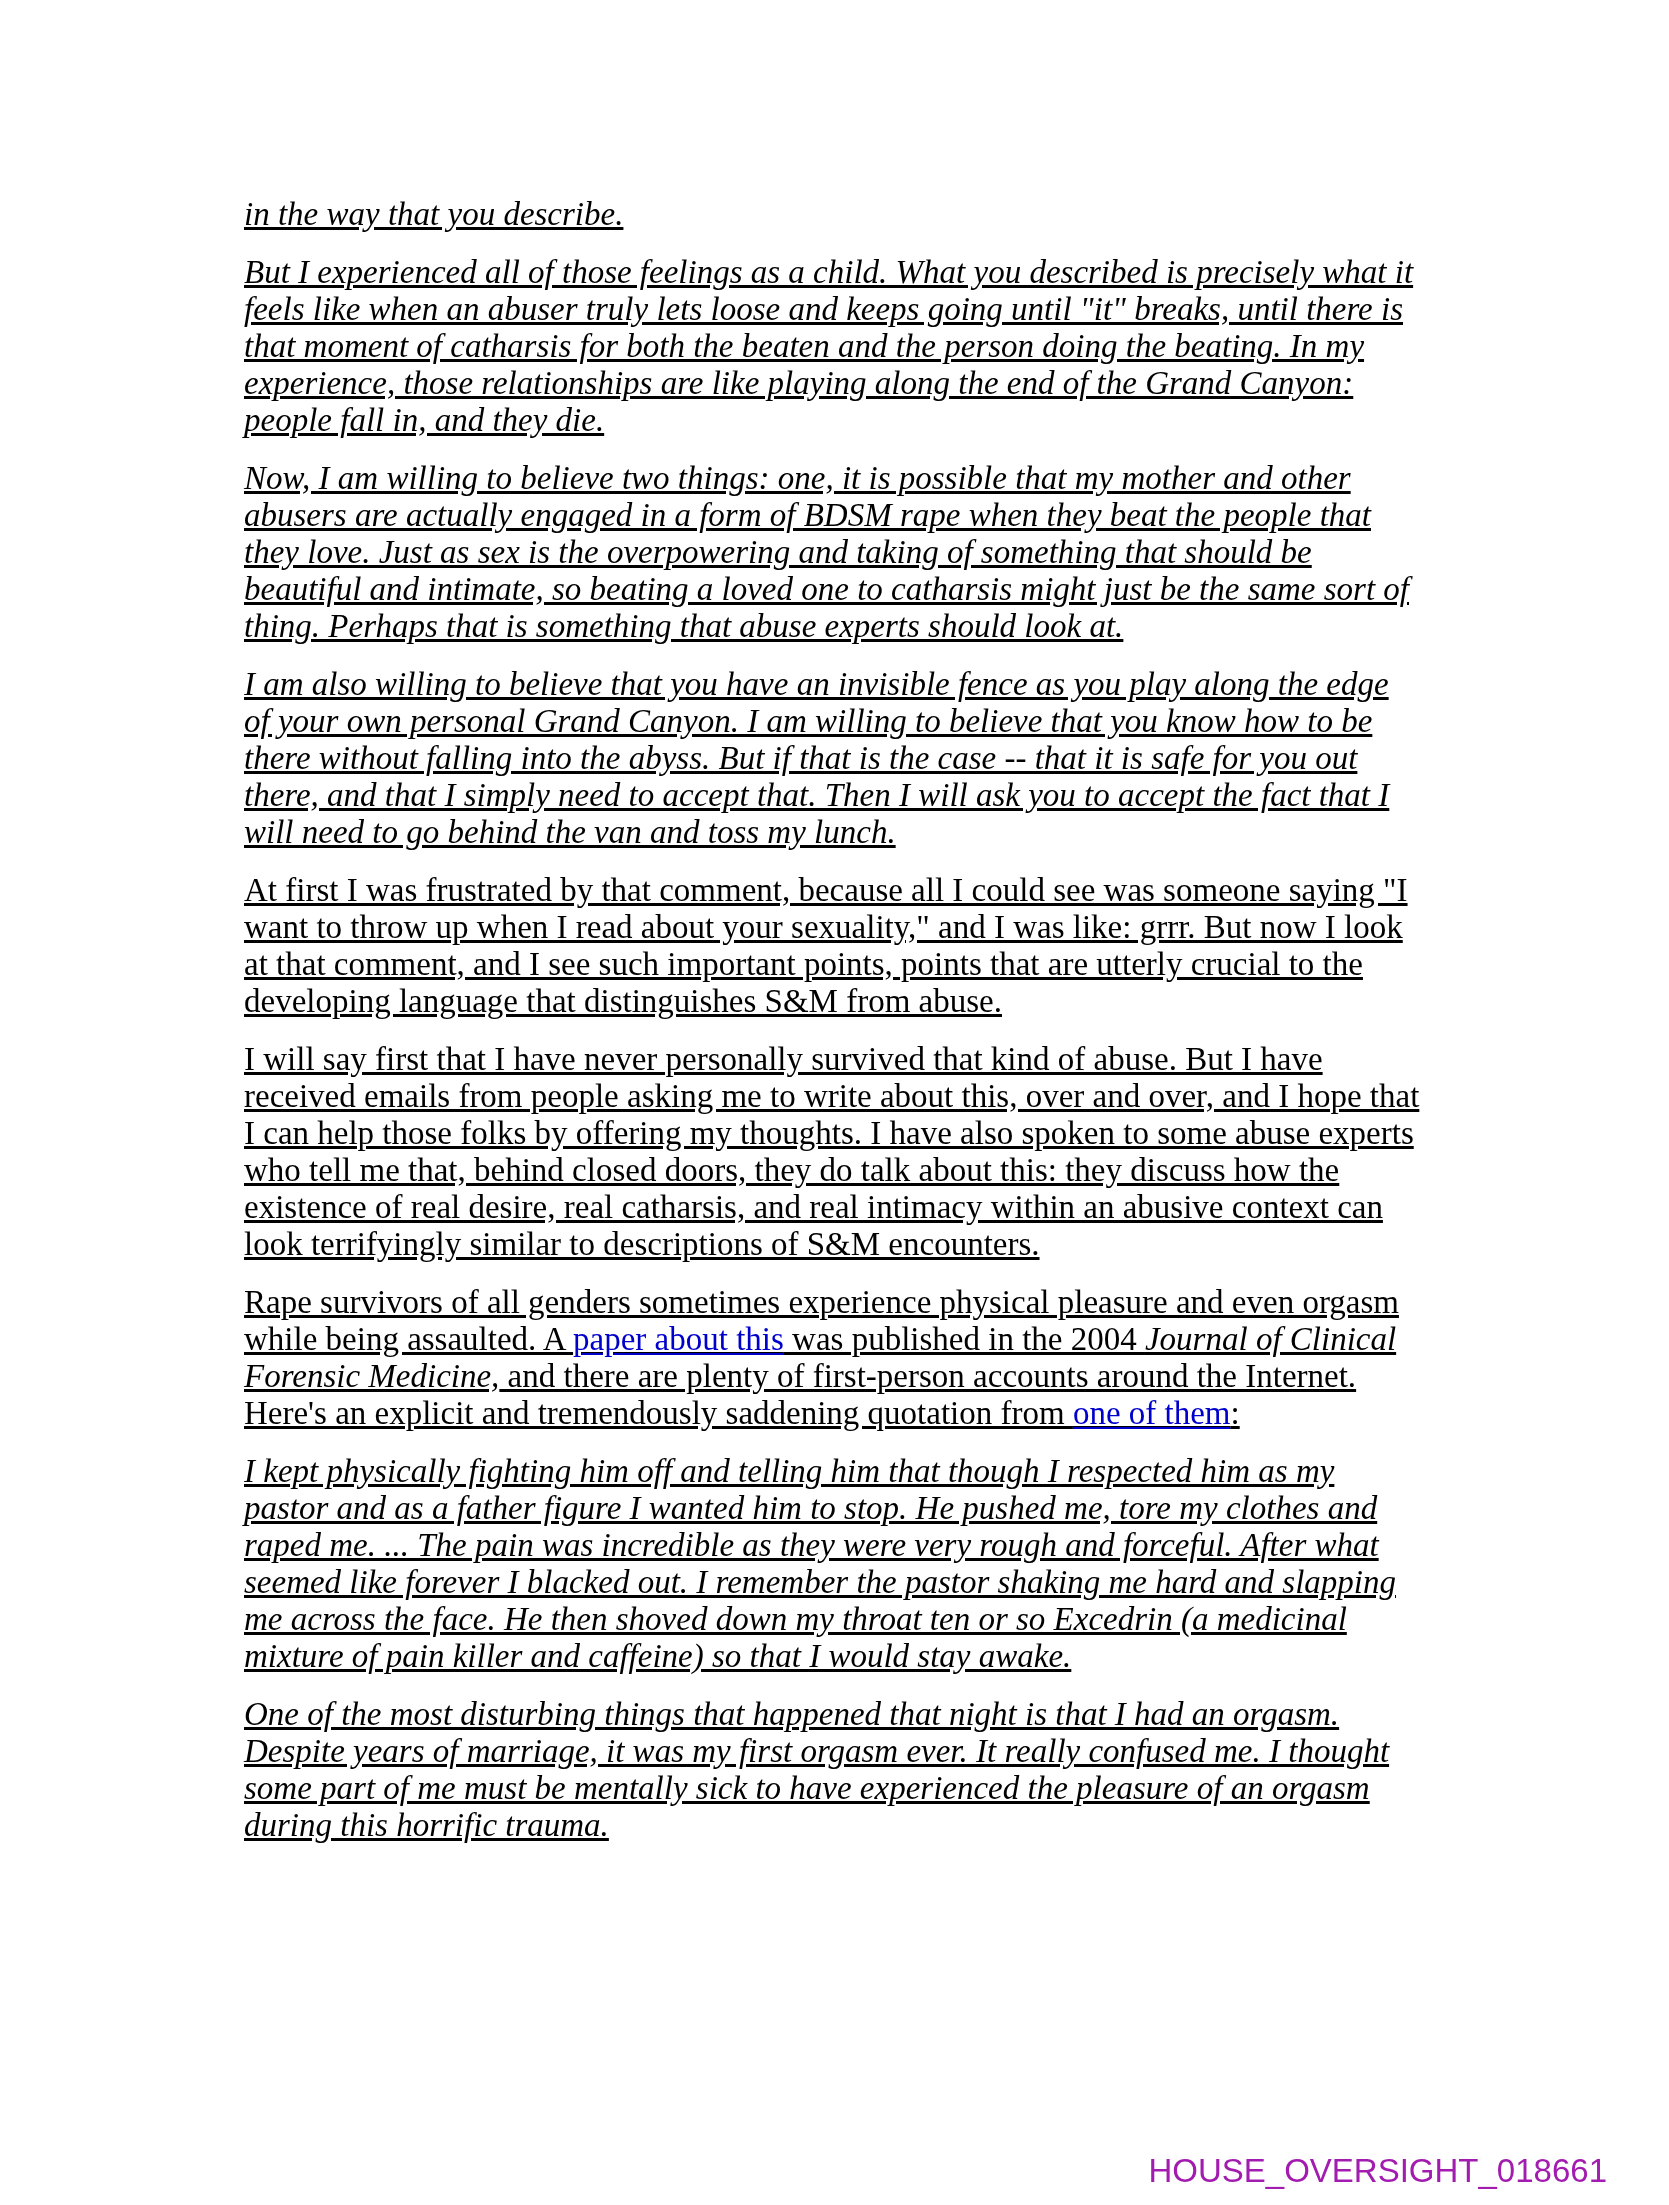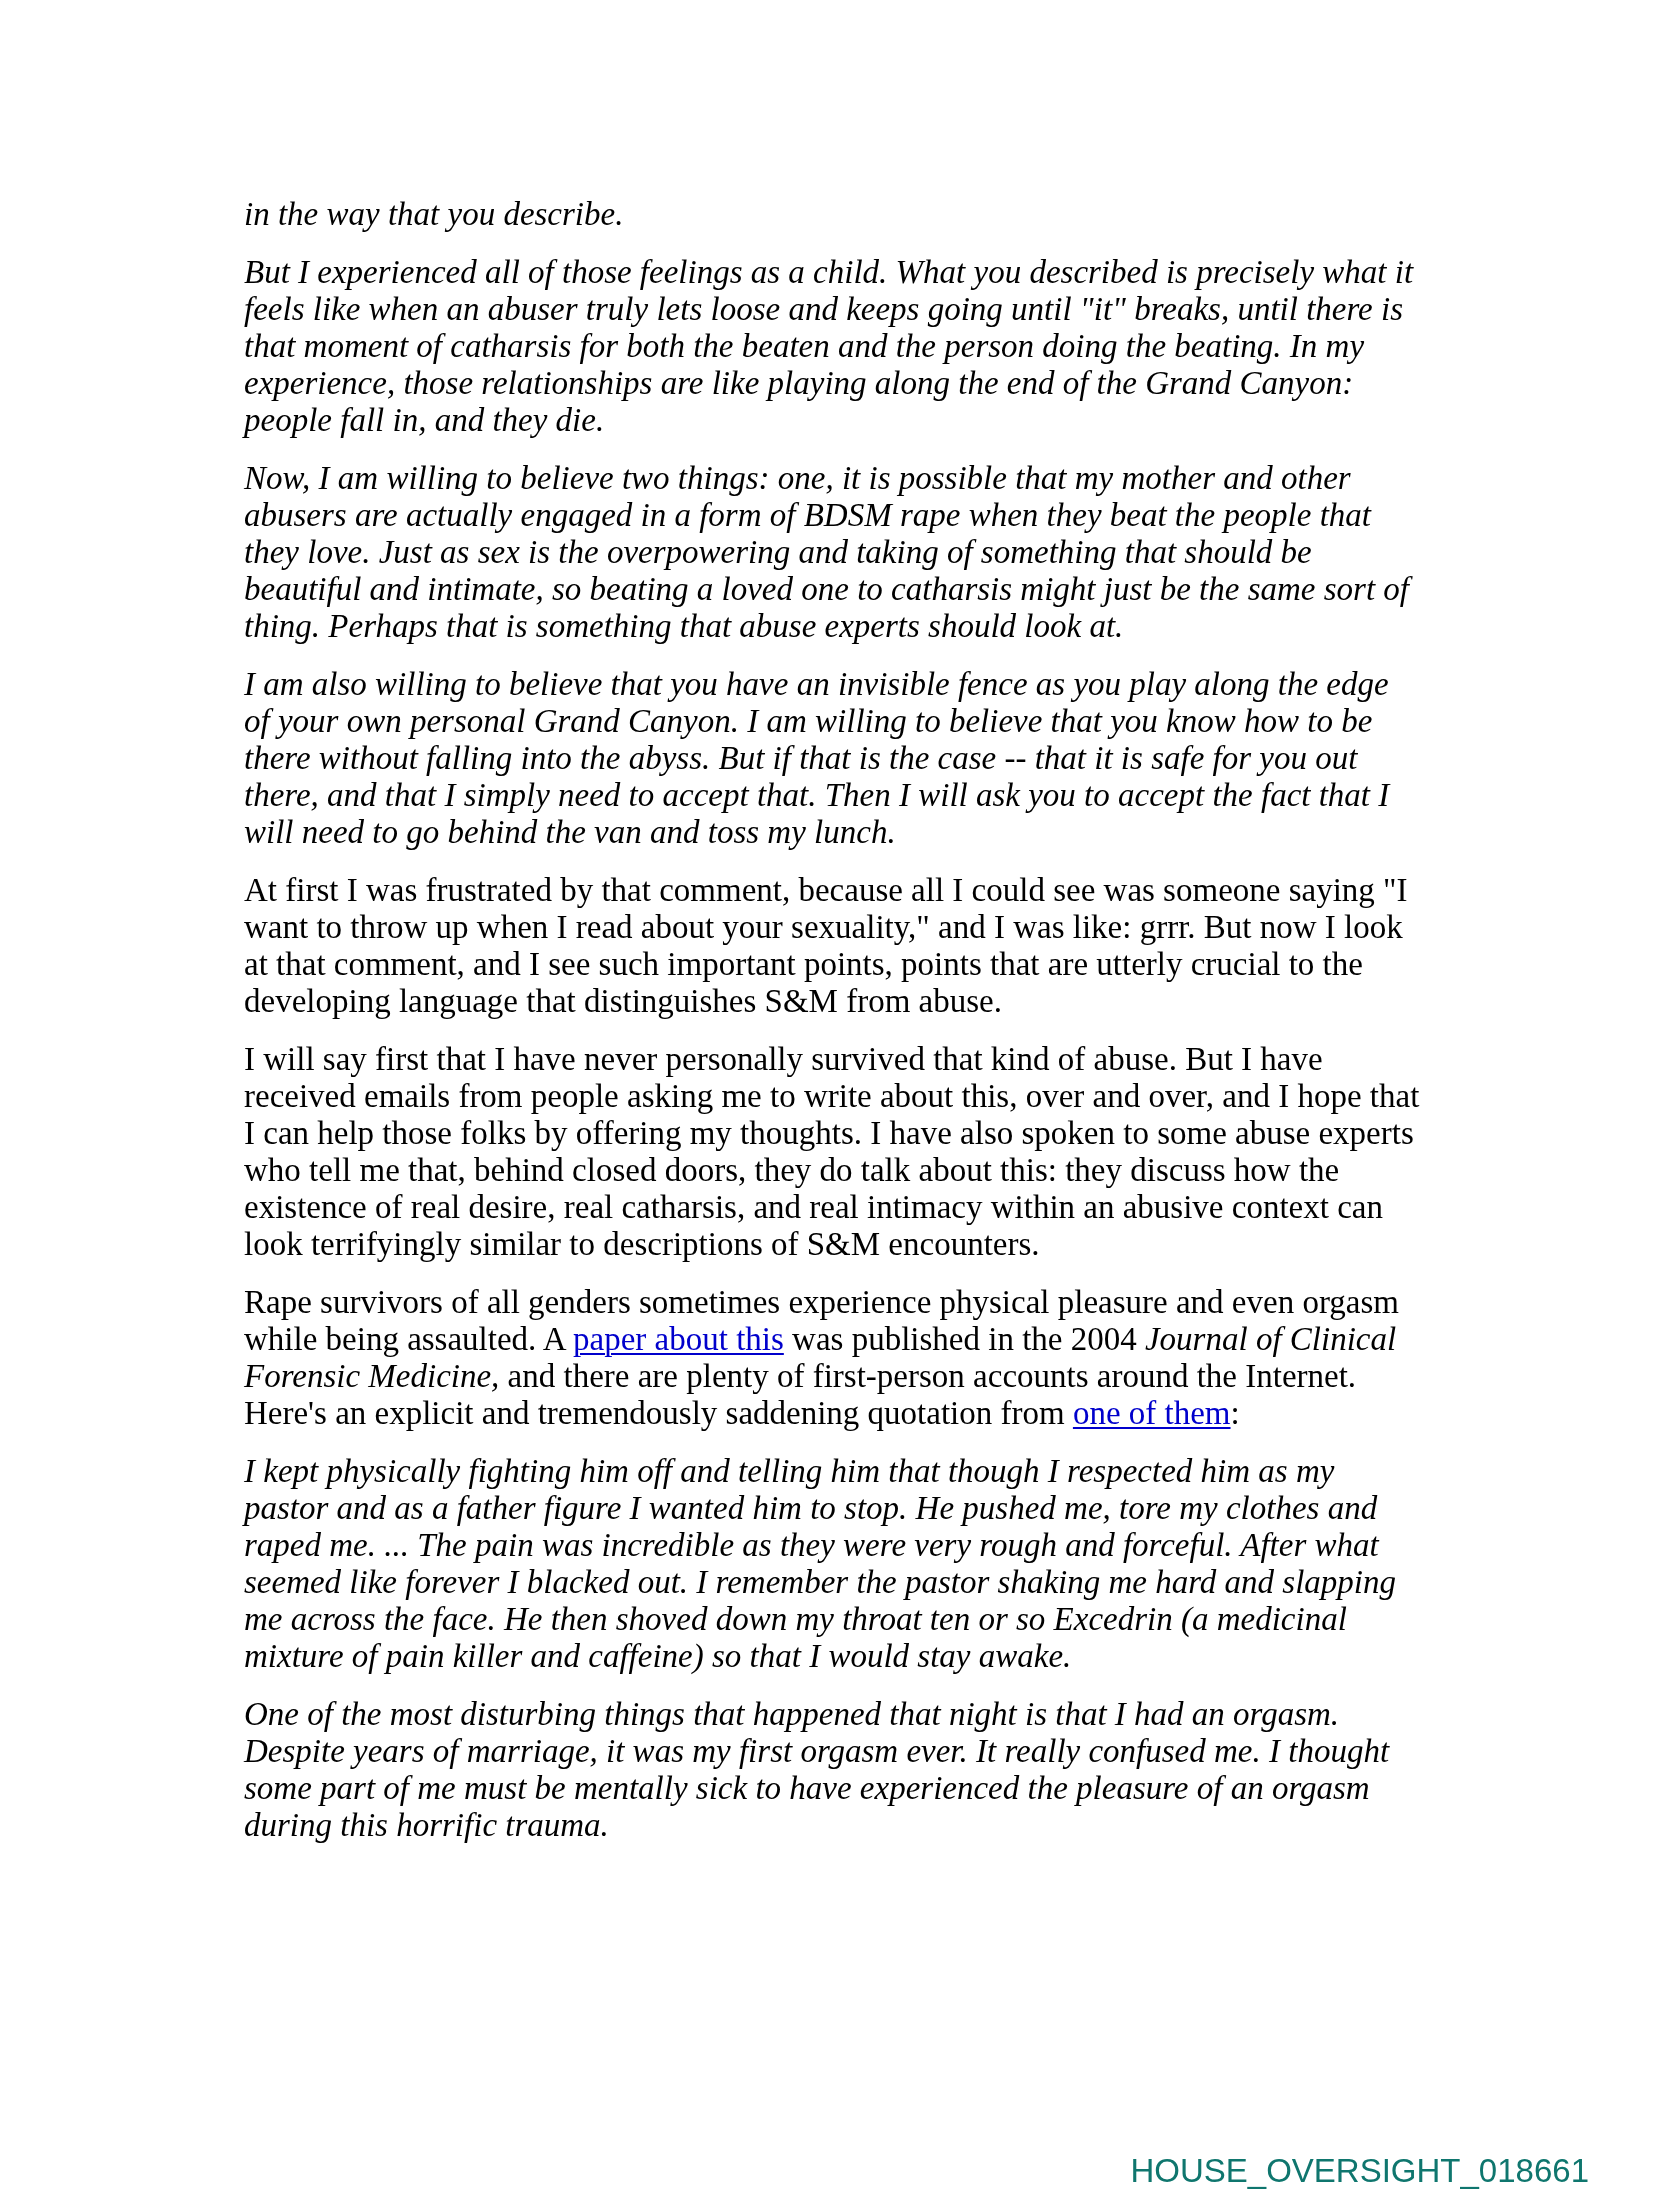--- a/index.html
+++ b/index.html
@@ -15,43 +15,44 @@
     font-family: "Liberation Serif", "DejaVu Serif", serif;
     color: #000000;
   }
   .page-body {
     position: absolute;
     left: 244px;
     top: 196px;
     width: 1178px;
     font-size: 33px;
     line-height: 37px;
+    text-decoration: underline;
   }
   .para {
     margin: 0 0 21px 0;
   }
   .italic { font-style: italic; }
   .link {
     color: #1a0dab;
     color: #0000cc;
     text-decoration: underline;
     text-decoration-thickness: 2px;
     text-underline-offset: 3.3px;
     cursor: pointer;
   }
   .bold { font-weight: bold; }
   .footer-id {
     position: absolute;
-    right: 80px;
+    right: 62px;
     top: 2152px;
     font-family: "Liberation Sans", "DejaVu Sans", sans-serif;
     font-size: 33px;
     line-height: 37px;
     letter-spacing: 0px;
-    color: #0f766e;
+    color: #a21caf;
   }
 </style>
 </head>
 <body>
 
 <div class="page-body">
 
   <p class="para italic">in the way that you describe.</p>
 
   <p class="para italic">But I experienced all of those feelings as a child. What you described is precisely what it feels like when an abuser truly lets loose and keeps going until "it" breaks, until there is that moment of catharsis for both the beaten and the person doing the beating. In my experience, those relationships are like playing along the end of the Grand Canyon: people fall in, and they die.</p>

